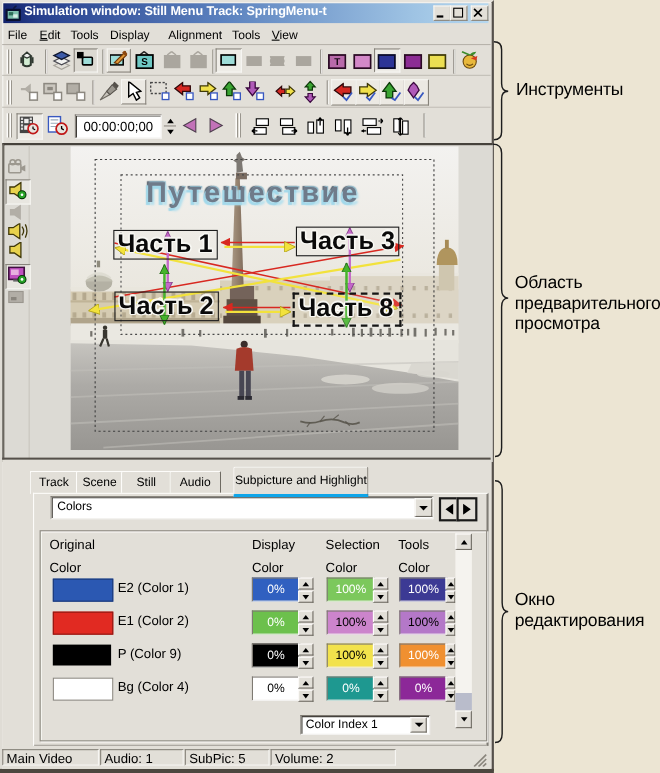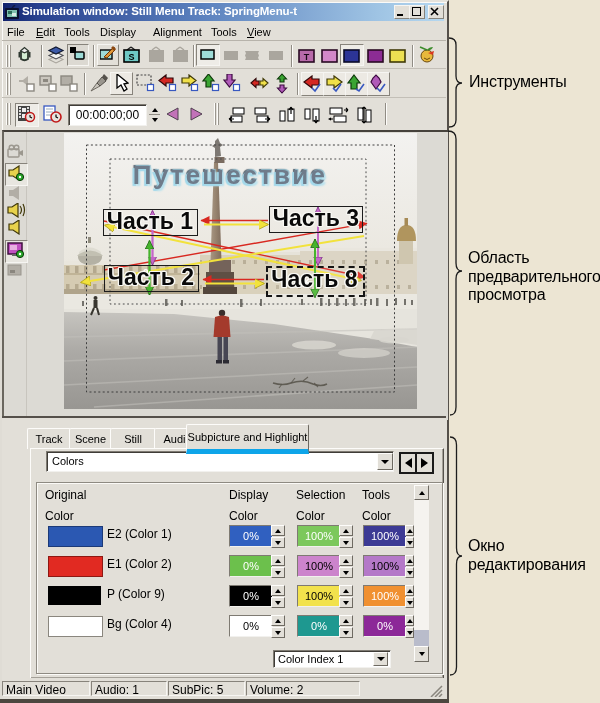--- a/index.html
+++ b/index.html
@@ -463,21 +463,21 @@
 <div class="a cap" style="left:266px;top:205px;width:100px">Часть 3</div>
 <div class="a cap" style="left:101px;top:264px;width:100px">Часть 2</div>
 <div class="a cap" style="left:263px;top:266px;width:103px">Часть 8</div>
 
 <div class="a" style="left:2px;top:416px;width:444px;height:2px;background:#55504a"></div>
 <div class="a" style="left:2px;top:418px;width:444px;height:260px;background:#e2dfd8"></div>
 <div class="tab" style="left:27px;width:42px">Track</div>
 <div class="tab" style="left:69px;width:41px">Scene</div>
 <div class="tab" style="left:110px;width:44px">Still</div>
 <div class="tab" style="left:154px;width:45px">Audio</div>
-<div class="tab" style="left:186px;top:424px;height:24px;width:121px;border-bottom:5px solid #0ea5e9;z-index:3">Subpicture and Highlight</div>
+<div class="tab" style="left:212px;top:424px;height:24px;width:121px;border-bottom:3px solid #0ea5e9;z-index:3">Subpicture and Highlight</div>
 
 <div class="a" style="left:30px;top:448px;width:412px;height:229px;background:#e2dfd8;border-top:1px solid #fdfcfa;border-left:1px solid #fdfcfa;border-right:1px solid #56524c;border-bottom:1px solid #56524c;box-shadow:inset -1px -1px 0 #a4a098"></div>
 
 <div class="a field" style="left:46px;top:451px;width:346px;height:19px"></div>
 <div class="a" style="left:52px;top:455px;font-size:11px">Colors</div>
 <div class="a ddbtn" style="left:377px;top:453px;width:14px;height:15px;display:flex;align-items:center;justify-content:center">
     <span class="tri-d"></span>
   </div>
 <div class="a" style="left:399px;top:452px;width:15px;height:18px;background:#e2dfd8;border:2px solid #1a1a1a;display:flex;align-items:center;justify-content:center">
     <svg width="9" height="10">

